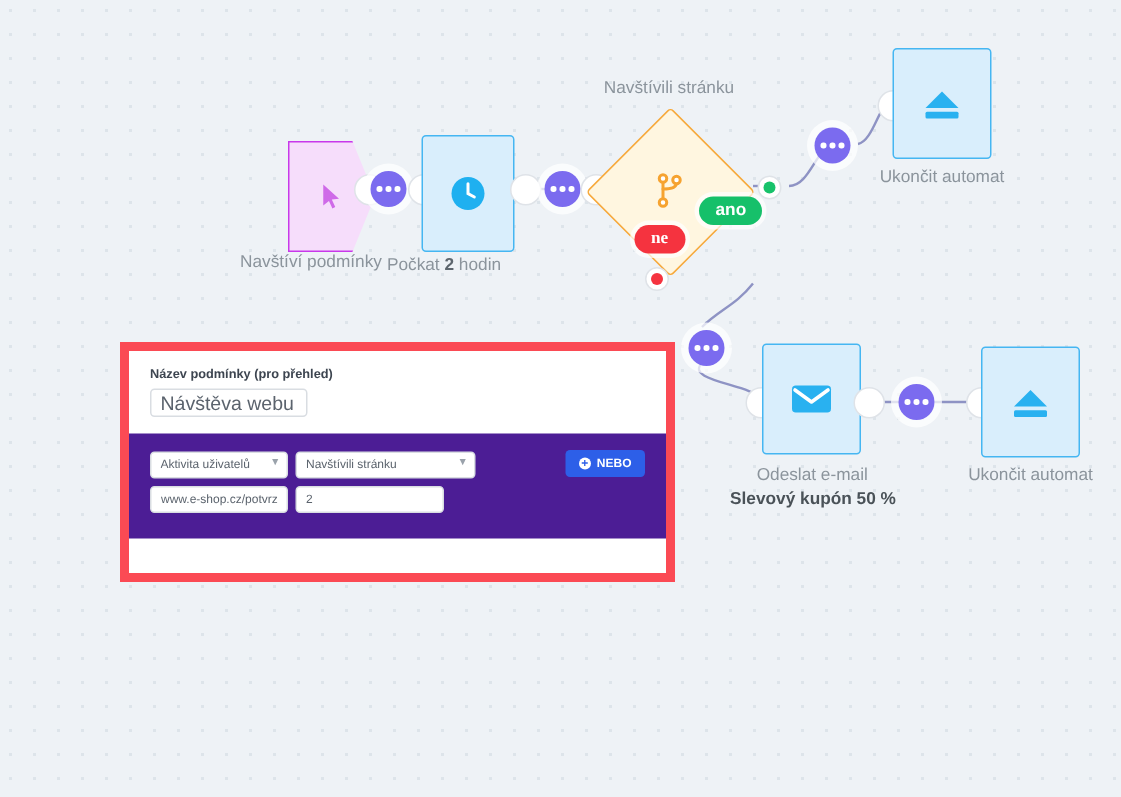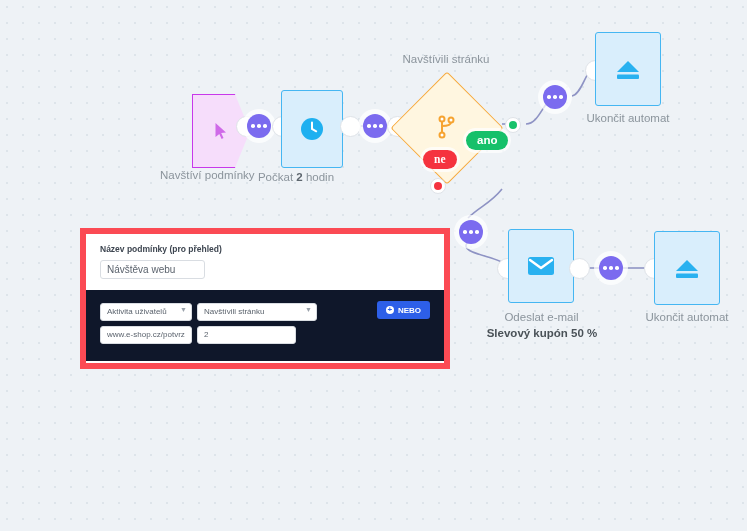--- a/index.html
+++ b/index.html
@@ -75,33 +75,33 @@
   .pill{
     position:absolute;padding:3px 11px;border-radius:11px;color:#fff;
     font-size:11.5px;font-weight:bold;line-height:13px;
     box-shadow:0 0 0 3px rgba(255,255,255,0.7);
   }
   .pill.yes{background:#16c06a;}
   .pill.no{background:#f5333f;font-family:Liberation Serif, serif;}
 
   
   #panel{
-    position:absolute;left:80px;top:228px;width:370px;height:141px;
+    position:absolute;left:80px;top:228px;width:370px;height:160px;
     border:6px solid #fb4a54;background:#ffffff;box-sizing:border-box;
   }
   .panel-inner{padding:10px 14px 0 14px;}
   .field-label{font-size:8.5px;color:#3d4550;font-weight:bold;margin-bottom:5px;}
   .txt{
-    box-sizing:border-box;font-family:inherit;font-size:10px;color:#5b636d;
+    box-sizing:border-box;font-family:inherit;font-size:13px;color:#5b636d;
     border:1px solid #d9dde2;border-radius:3px;background:#fff;
     padding:4px 6px;outline:none;
   }
   #name-input{width:105px;height:19px;}
   .cond-area{
-    margin:11px -14px 0 -14px;background:#0f172a;
+    margin:11px -14px 0 -14px;background:#4c1d95;
     padding:10px 14px 12px 14px;
   }
   .cond-row{display:flex;align-items:center;gap:5px;margin-bottom:5px;}
   .sel{
     box-sizing:border-box;appearance:none;-webkit-appearance:none;
     font-family:inherit;font-size:8px;color:#5b636d;
     border:1px solid #d9dde2;border-radius:3px;background:#fff;
     padding:0 14px 0 6px;height:18px;outline:none;
   }
   .sel-wrap{position:relative;display:inline-block;}

